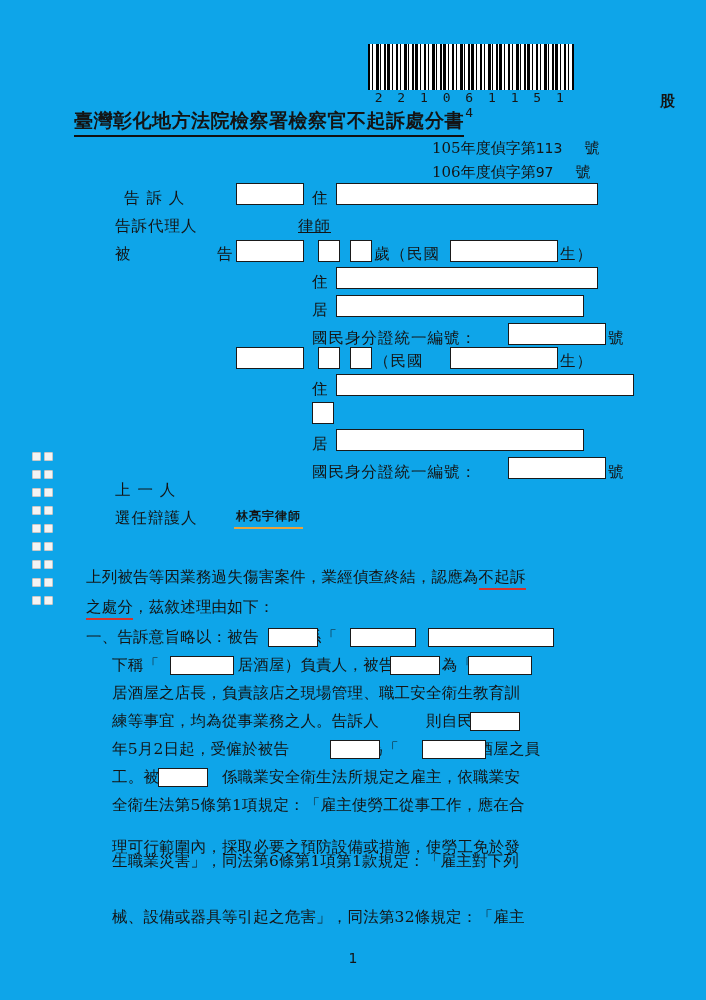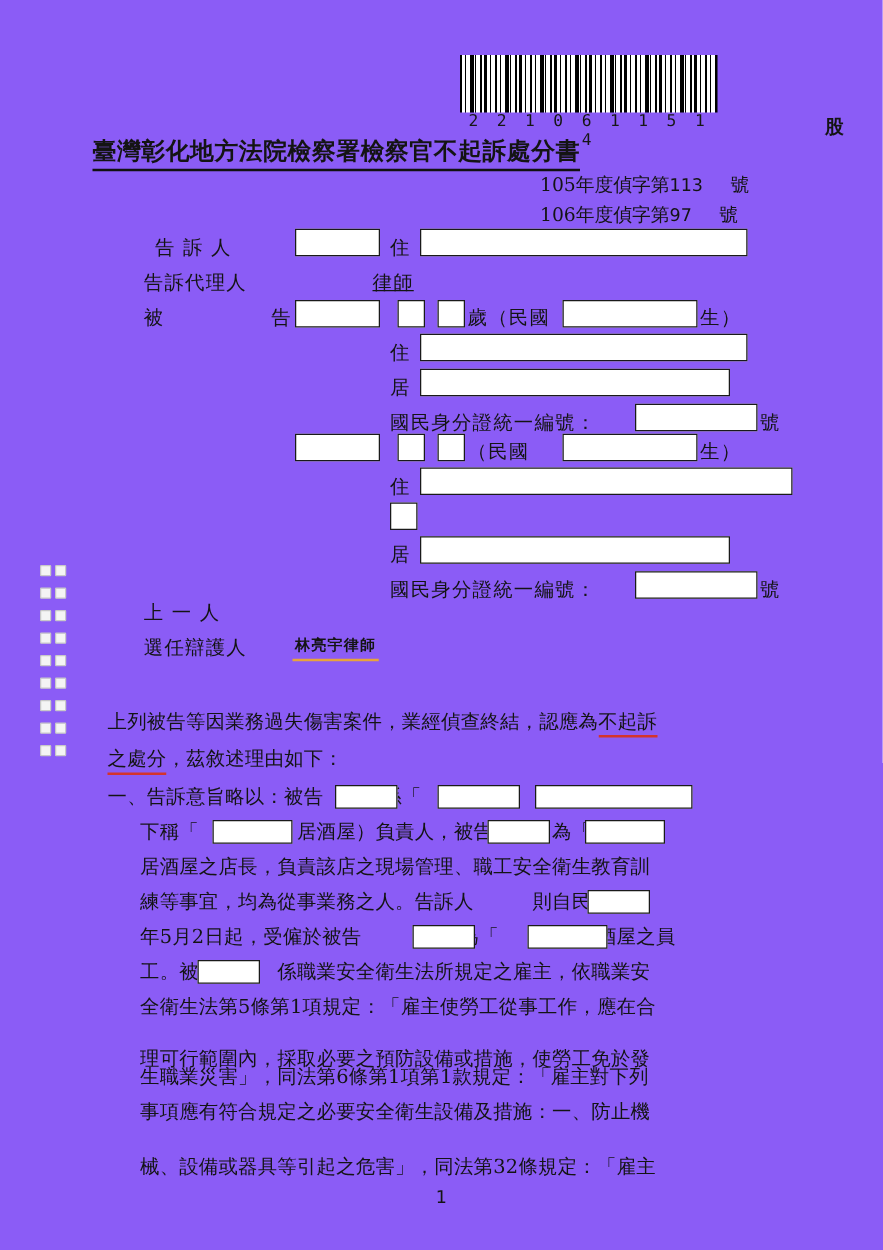--- a/index.html
+++ b/index.html
@@ -12,21 +12,21 @@
     height: 1000px;
     position: relative;
     font-family: "DejaVu Serif", "Liberation Serif", serif;
     color: #141414;
     overflow: hidden;
   }
   .page {
     position: relative;
     width: 706px;
     height: 1000px;
-    background: #8b5cf6;
+    background: #0ea5e9;
   }
 
   
   .barcode-wrap {
     position: absolute;
     left: 368px;
     top: 44px;
     width: 206px;
     height: 46px;
   }
@@ -269,22 +269,21 @@
 
   <div class="body-line" style="left:86px; top:630px;">一、告訴意旨略以：被告　　　係「　　　　」　　　　　　　（</div>
   <div class="body-line" style="left:112px; top:658px;">下稱「　　　　」居酒屋）負責人，被告　　　為「　　　」</div>
   <div class="body-line" style="left:112px; top:686px;">居酒屋之店長，負責該店之現場管理、職工安全衛生教育訓</div>
   <div class="body-line" style="left:112px; top:714px;">練等事宜，均為從事業務之人。告訴人　　　則自民國105</div>
   <div class="body-line" style="left:112px; top:742px;">年5月2日起，受僱於被告　　　　而為「　　　」居酒屋之員</div>
   <div class="body-line" style="left:112px; top:770px;">工。被告　　　係職業安全衛生法所規定之雇主，依職業安</div>
   <div class="body-line" style="left:112px; top:798px;">全衛生法第5條第1項規定：「雇主使勞工從事工作，應在合</div>
   <div class="body-line" style="left:112px; top:826px;margin-top:14px;">理可行範圍內，採取必要之預防設備或措施，使勞工免於發</div>
   <div class="body-line" style="left:112px; top:854px;">生職業災害」，同法第6條第1項第1款規定：「雇主對下列</div>
-  <div class="body-line" style="left:112px; top:882px;">事項應有符合規定之必要安全衛生設備及措施：一、防止機</div>
-  <div class="body-line" style="left:112px; top:910px;margin-top:16px;">械、設備或器具等引起之危害」，同法第32條規定：「雇主</div>
+  <div class="body-line" style="left:112px; top:910px;">械、設備或器具等引起之危害」，同法第32條規定：「雇主</div>
 
   <div class="rbox" style="left:268px; top:628px; width:50px; height:19px;"></div>
   <div class="rbox" style="left:350px; top:628px; width:66px; height:19px;"></div>
   <div class="rbox" style="left:428px; top:628px; width:126px; height:19px;"></div>
 
   <div class="rbox" style="left:170px; top:656px; width:64px; height:19px;"></div>
   <div class="rbox" style="left:390px; top:656px; width:50px; height:19px;"></div>
   <div class="rbox" style="left:468px; top:656px; width:64px; height:19px;"></div>
 
   <div class="rbox" style="left:470px; top:712px; width:50px; height:19px;"></div>

